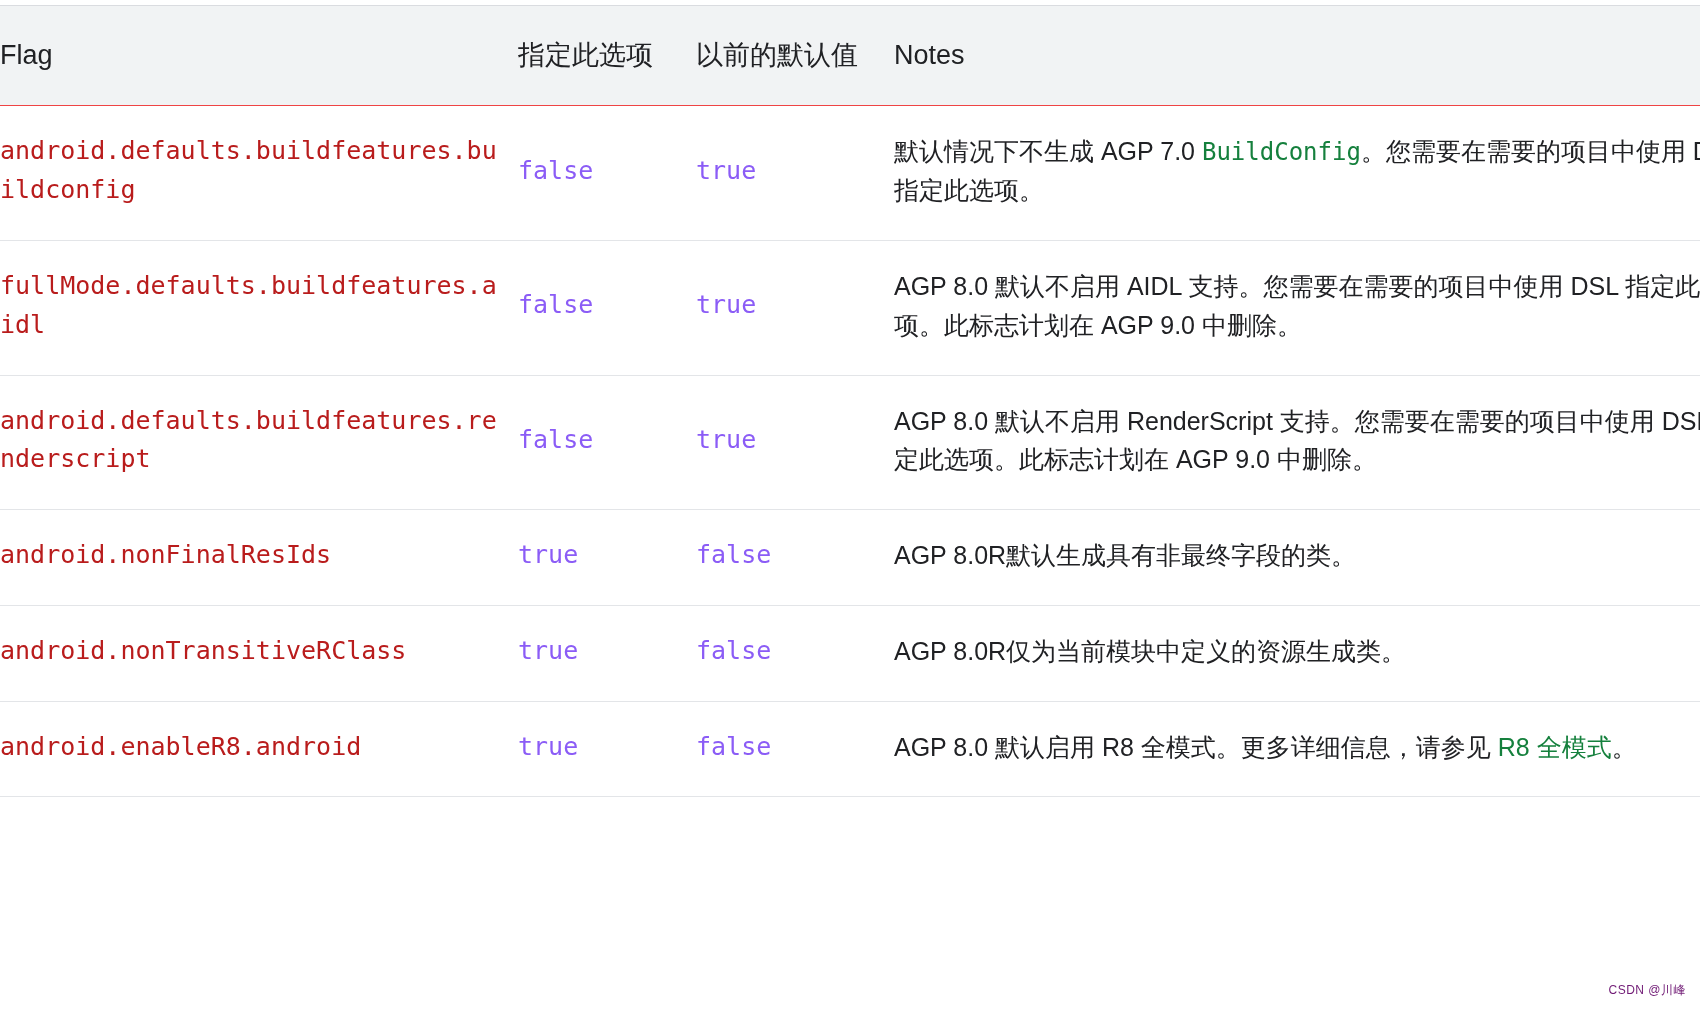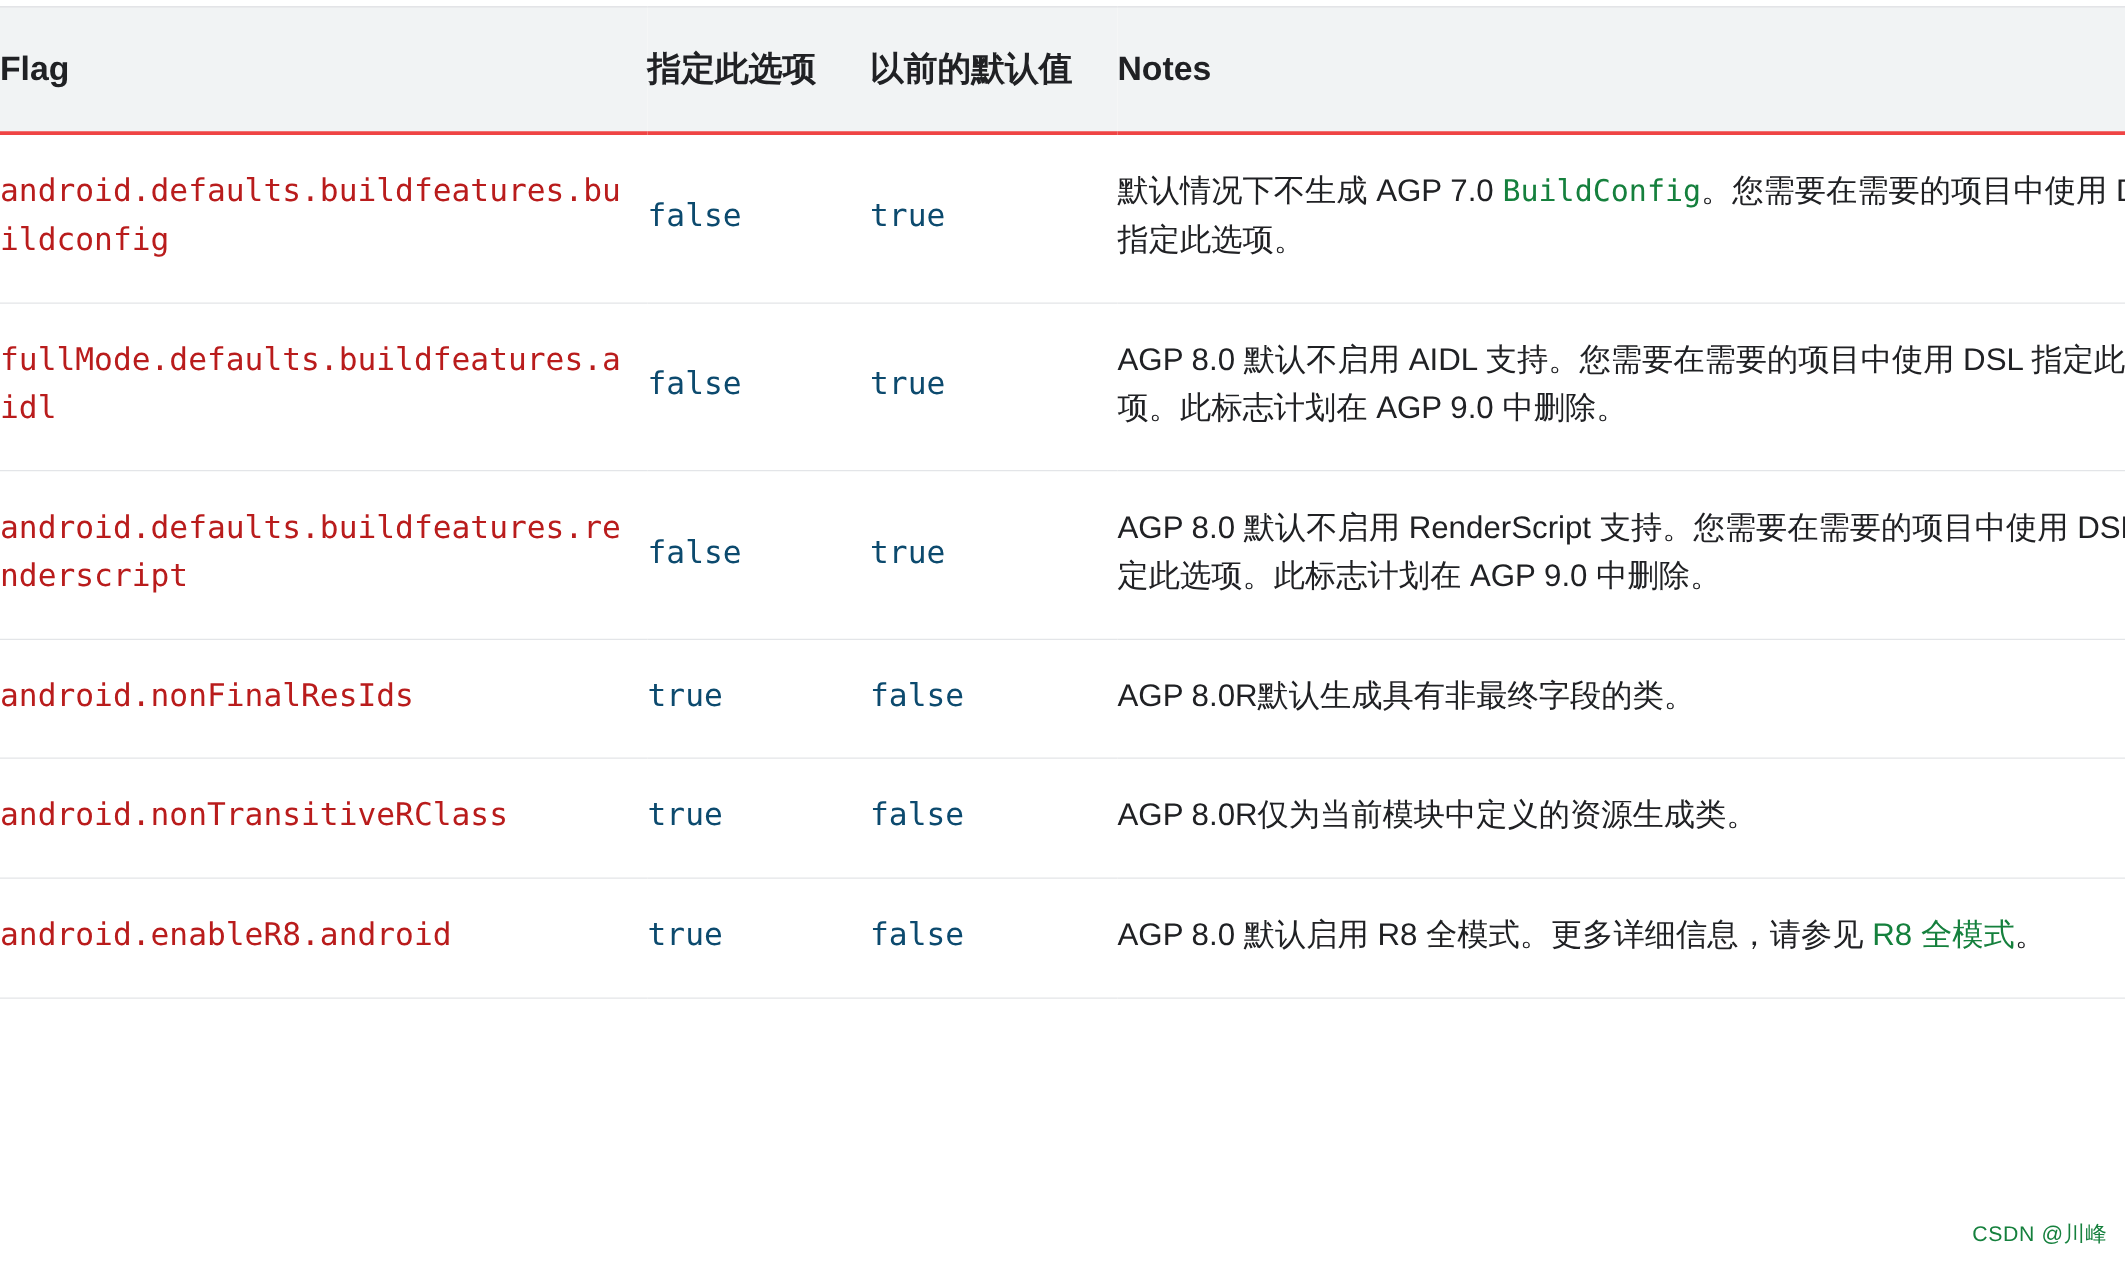--- a/index.html
+++ b/index.html
@@ -30,27 +30,27 @@
     table-layout: fixed;
   }
 
   table.flags-table thead tr {
     background: #f1f3f4;
   }
 
   table.flags-table thead th {
     text-align: left;
     vertical-align: middle;
-    font-weight: bold;
+    font-weight: normal;
     font-size: 27px;
     line-height: 1.45;
     color: #202124;
     padding: 30px 18px 30px 0;
     border-top: 1px solid #dadce0;
-    border-bottom: 3px solid #ef4444;
+    border-bottom: 1px solid #ef4444;
     margin-top: 34px;
   }
 
   th.col-flag   { width: 500px; padding-left: 28px; }
   th.col-new    { width: 160px; padding-left: 30px; }
   th.col-prev   { width: 180px; padding-left: 25px; }
   th.col-notes  { width: 860px; padding-left: 22px; }
 
   table.flags-table tbody td {
     vertical-align: middle;
@@ -65,21 +65,21 @@
     font-family: "DejaVu Sans Mono", "Liberation Mono", monospace;
     font-size: 24.5px;
     color: #b91c1c;
     line-height: 1.58;
     word-break: break-word;
   }
 
   td.cell-new, td.cell-prev {
     font-family: "DejaVu Sans Mono", "Liberation Mono", monospace;
     font-size: 24.5px;
-    color: #0c4a6e;
+    color: #8b5cf6;
     white-space: nowrap;
   }
   td.cell-new  { padding-left: 30px; }
   td.cell-prev { padding-left: 25px; }
 
   td.cell-notes {
     padding-left: 22px;
     font-family: "Liberation Sans", "DejaVu Sans", sans-serif;
     font-size: 25px;
     color: #202124;
@@ -97,22 +97,22 @@
   .notes-body .link {
     color: #15803d;
     text-decoration: none;
     cursor: pointer;
   }
 
   .watermark {
     position: absolute;
     right: 14px;
     bottom: 12px;
-    font-size: 17px;
-    color: #15803d;
+    font-size: 12px;
+    color: #701a75;
     font-family: "Liberation Sans", "DejaVu Sans", sans-serif;
     letter-spacing: 0.5px;
     white-space: nowrap;
   }
 </style>
 </head>
 <body>
 
 <div class="page">
 

